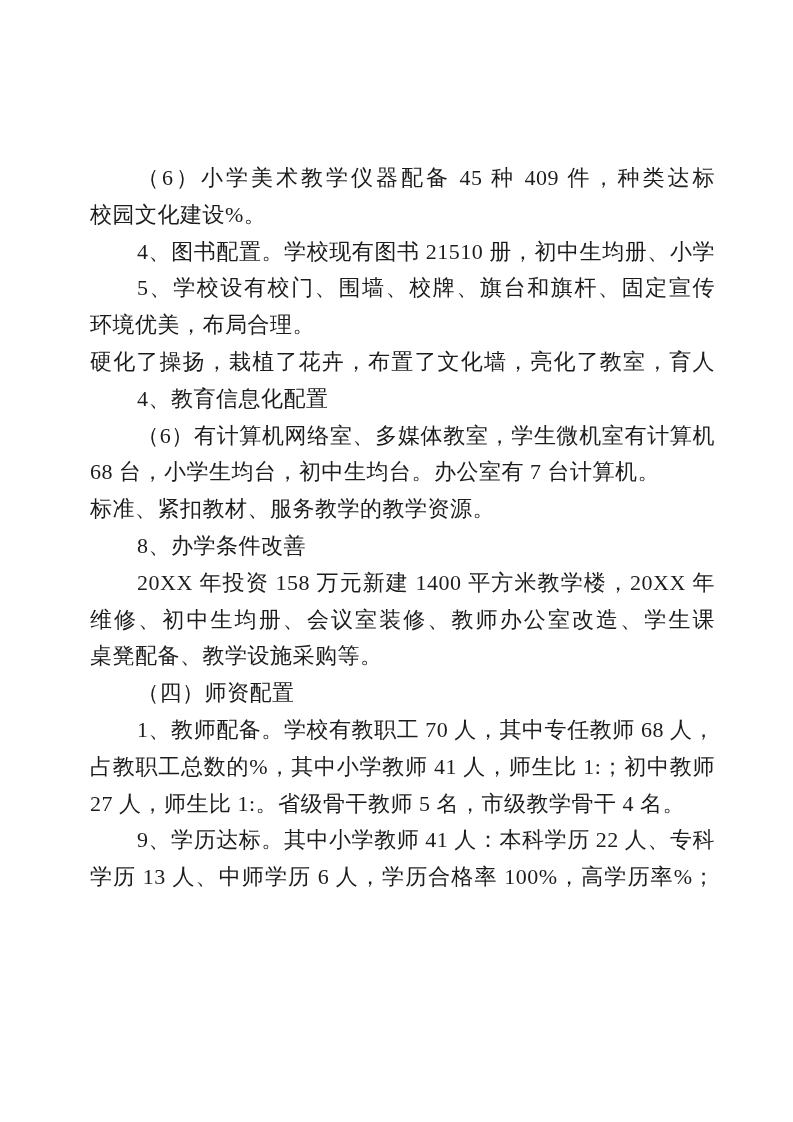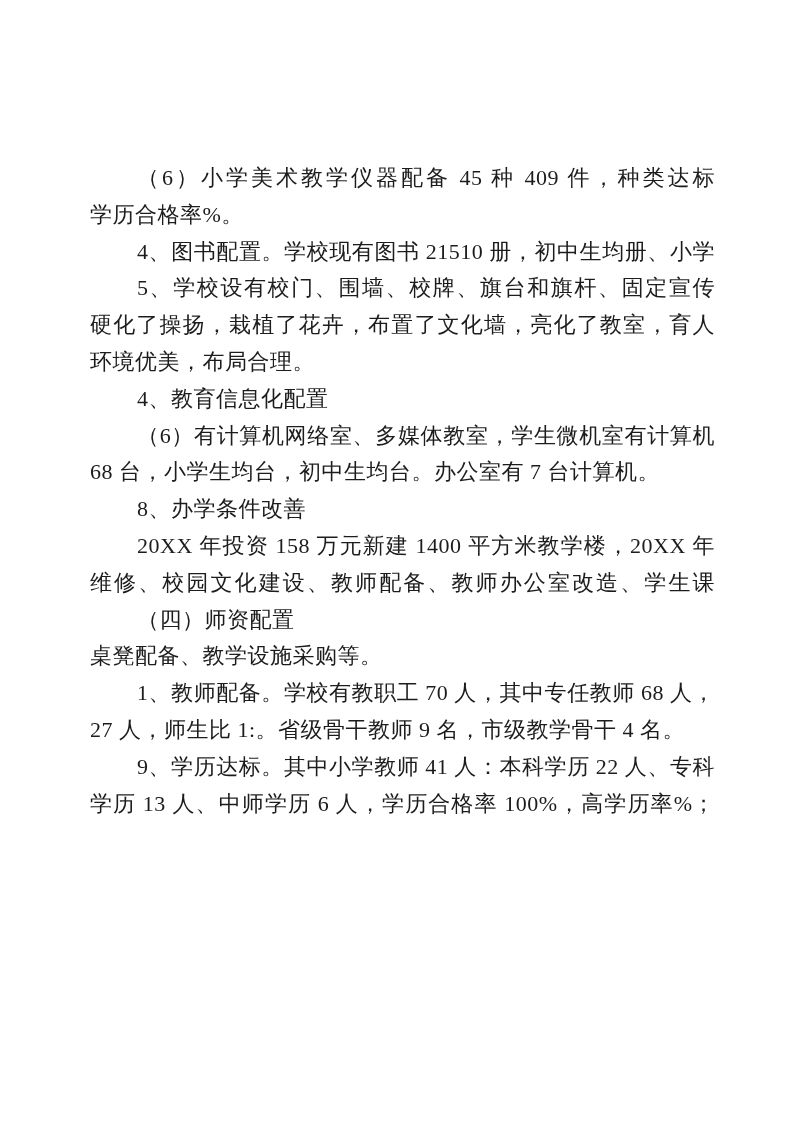--- a/index.html
+++ b/index.html
@@ -33,31 +33,33 @@
     overflow: hidden;
   }
   .line.ind { padding-left: 47px; }
 </style>
 </head>
 <body>
 
 <div class="page">
   <div class="textblock">
     <div class="line ind j">（6）小学美术教学仪器配备 45 种 409 件，种类达标率%，</div>
-    <div class="line">学历合格率%。</div>
+    <div class="line">校园文化建设%。</div>
     <div class="line ind j">4、图书配置。学校现有图书 21510 册，初中生均册、小学</div>
     <div class="line ind j">5、学校设有校门、围墙、校牌、旗台和旗杆、固定宣传栏，</div>
+    <div class="line">环境优美，布局合理。</div>
     <div class="line j">硬化了操扬，栽植了花卉，布置了文化墙，亮化了教室，育人</div>
-    <div class="line">环境优美，布局合理。</div>
     <div class="line ind">4、教育信息化配置</div>
     <div class="line ind j">（6）有计算机网络室、多媒体教室，学生微机室有计算机</div>
     <div class="line">68 台，小学生均台，初中生均台。办公室有 7 台计算机。</div>
+    <div class="line">标准、紧扣教材、服务教学的教学资源。</div>
     <div class="line ind">8、办学条件改善</div>
     <div class="line ind j">20XX 年投资 158 万元新建 1400 平方米教学楼，20XX 年投</div>
-    <div class="line j">维修、校园文化建设、教师配备、教师办公室改造、学生课</div>
+    <div class="line j">维修、初中生均册、会议室装修、教师办公室改造、学生课</div>
+    <div class="line">桌凳配备、教学设施采购等。</div>
     <div class="line ind">（四）师资配置</div>
-    <div class="line">桌凳配备、教学设施采购等。</div>
     <div class="line ind j">1、教师配备。学校有教职工 70 人，其中专任教师 68 人，</div>
-    <div class="line">27 人，师生比 1:。省级骨干教师 9 名，市级教学骨干 4 名。</div>
+    <div class="line j">占教职工总数的%，其中小学教师 41 人，师生比 1:；初中教师</div>
+    <div class="line">27 人，师生比 1:。省级骨干教师 5 名，市级教学骨干 4 名。</div>
     <div class="line ind j">9、学历达标。其中小学教师 41 人：本科学历 22 人、专科</div>
     <div class="line j">学历 13 人、中师学历 6 人，学历合格率 100%，高学历率%；初</div>
   </div>
 </div>
 
 </body></html>

